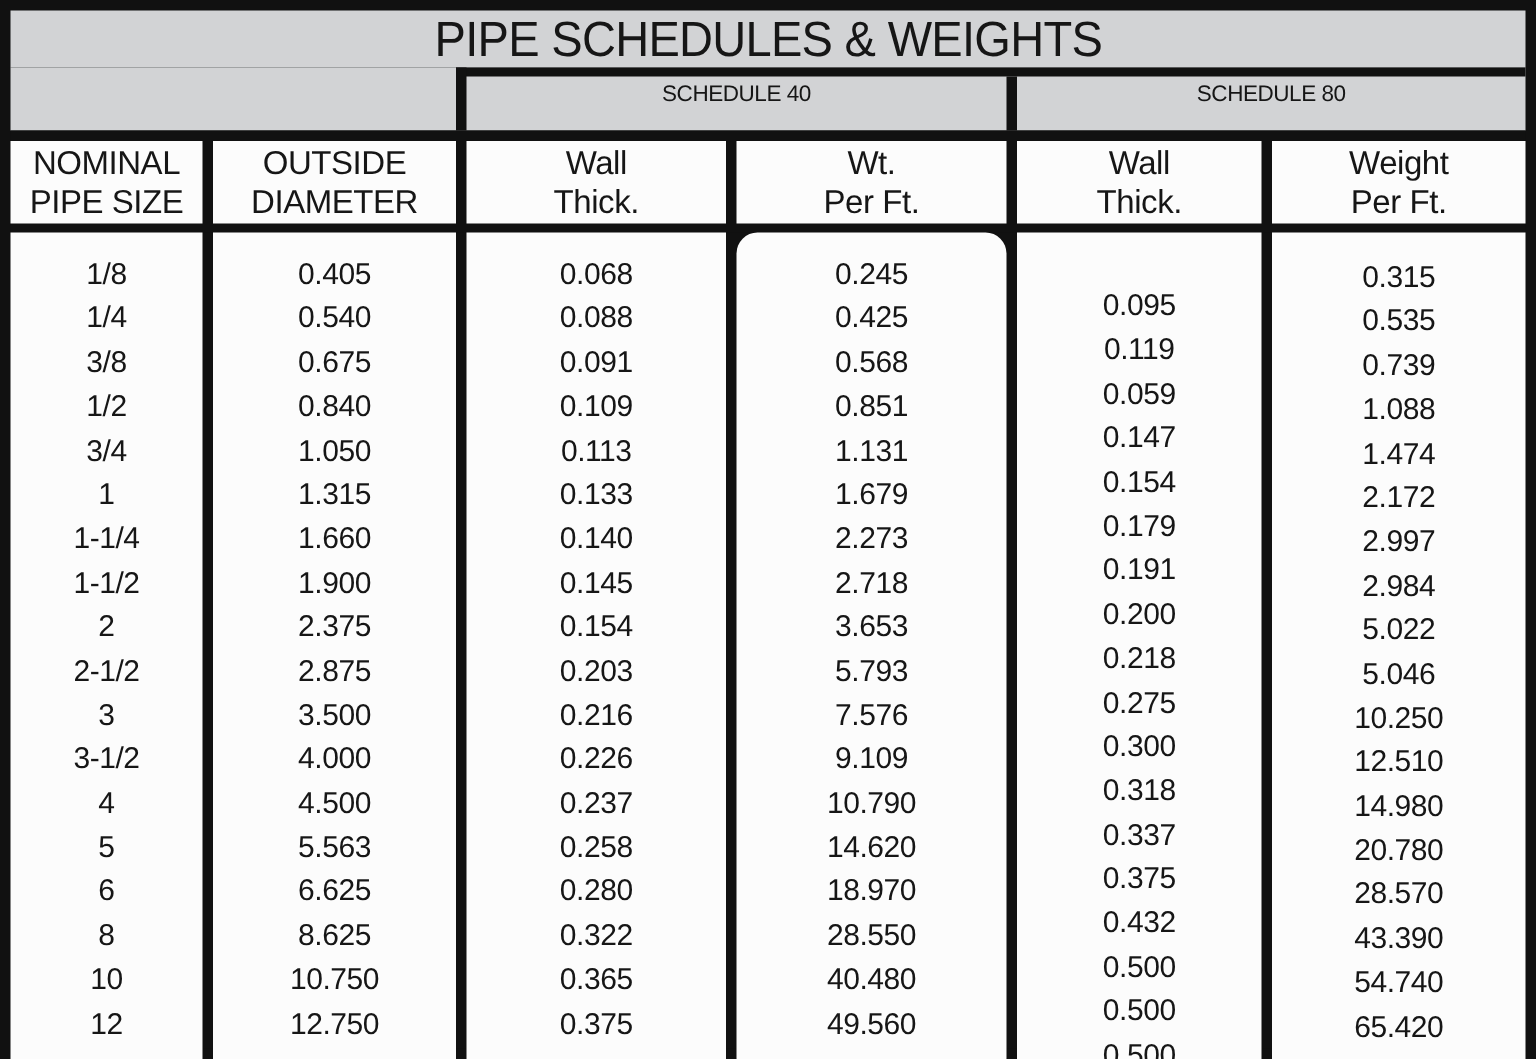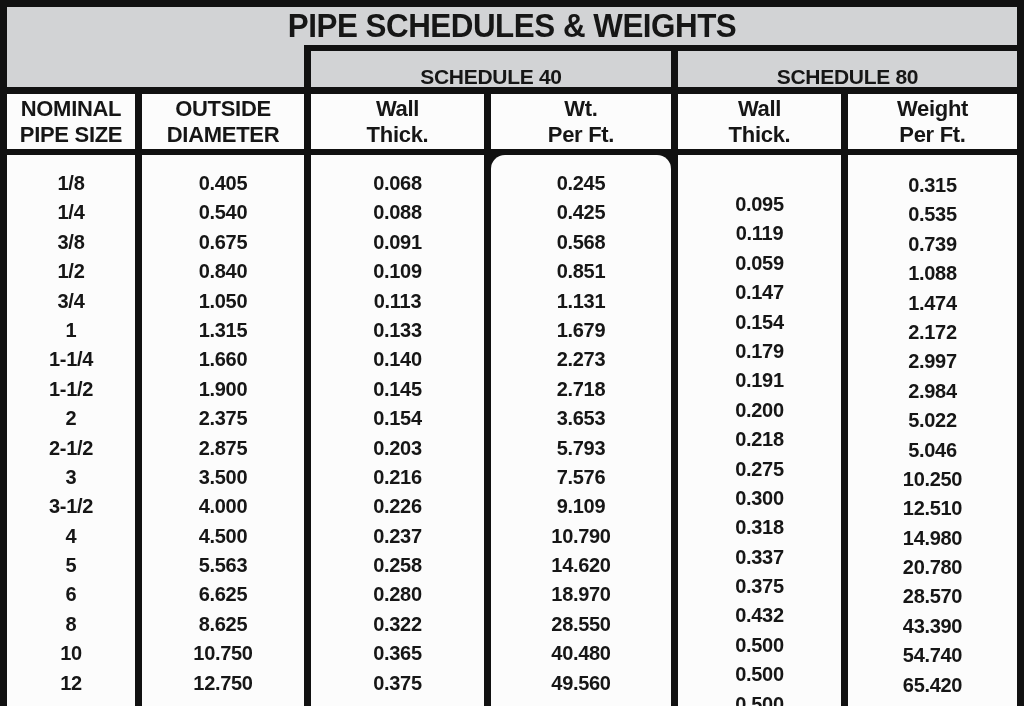--- a/index.html
+++ b/index.html
@@ -2,21 +2,21 @@
 <html><head>
 <meta charset="utf-8">
 <style>
   html,body{margin:0;padding:0;background:#ffffff;}
   .sheet{
     position:relative;
     width:1024px;height:706px;
     background:#111111;
     box-sizing:border-box;
     font-family:"Liberation Sans","DejaVu Sans",sans-serif;
-    font-weight:bold;
+    font-weight:normal;
     color:#161616;
     overflow:hidden;
   }
   .inner{
     position:absolute;left:7px;top:7px;width:1010px;height:692px;
   }
   
   .title-band{
     position:absolute;left:0;top:0;width:1010px;height:38px;
     background:#d2d3d5;
@@ -38,23 +38,23 @@
     background:#d2d3d5;
     box-sizing:border-box;
     border-top:6px solid #111111;
     border-left:7px solid #111111;
   }
   .sched-divider{
     position:absolute;left:360px;top:0;width:7px;height:36px;
     background:#111111;
   }
   .sched-label{
-    position:absolute;top:16px;height:20px;
+    position:absolute;top:1px;height:20px;
     display:flex;align-items:center;justify-content:center;
-    font-size:21px;letter-spacing:-0.3px;
+    font-size:15px;letter-spacing:-0.3px;
   }
   .sched-label.s40{left:0;width:360px;}
   .sched-label.s80{left:367px;width:339px;border-radius:13px;}
   
   .header-row{
     position:absolute;left:0;top:80px;width:1010px;height:68px;
     background:#111111;
     box-sizing:border-box;
     padding:7px 0 6px 0;
     display:grid;

